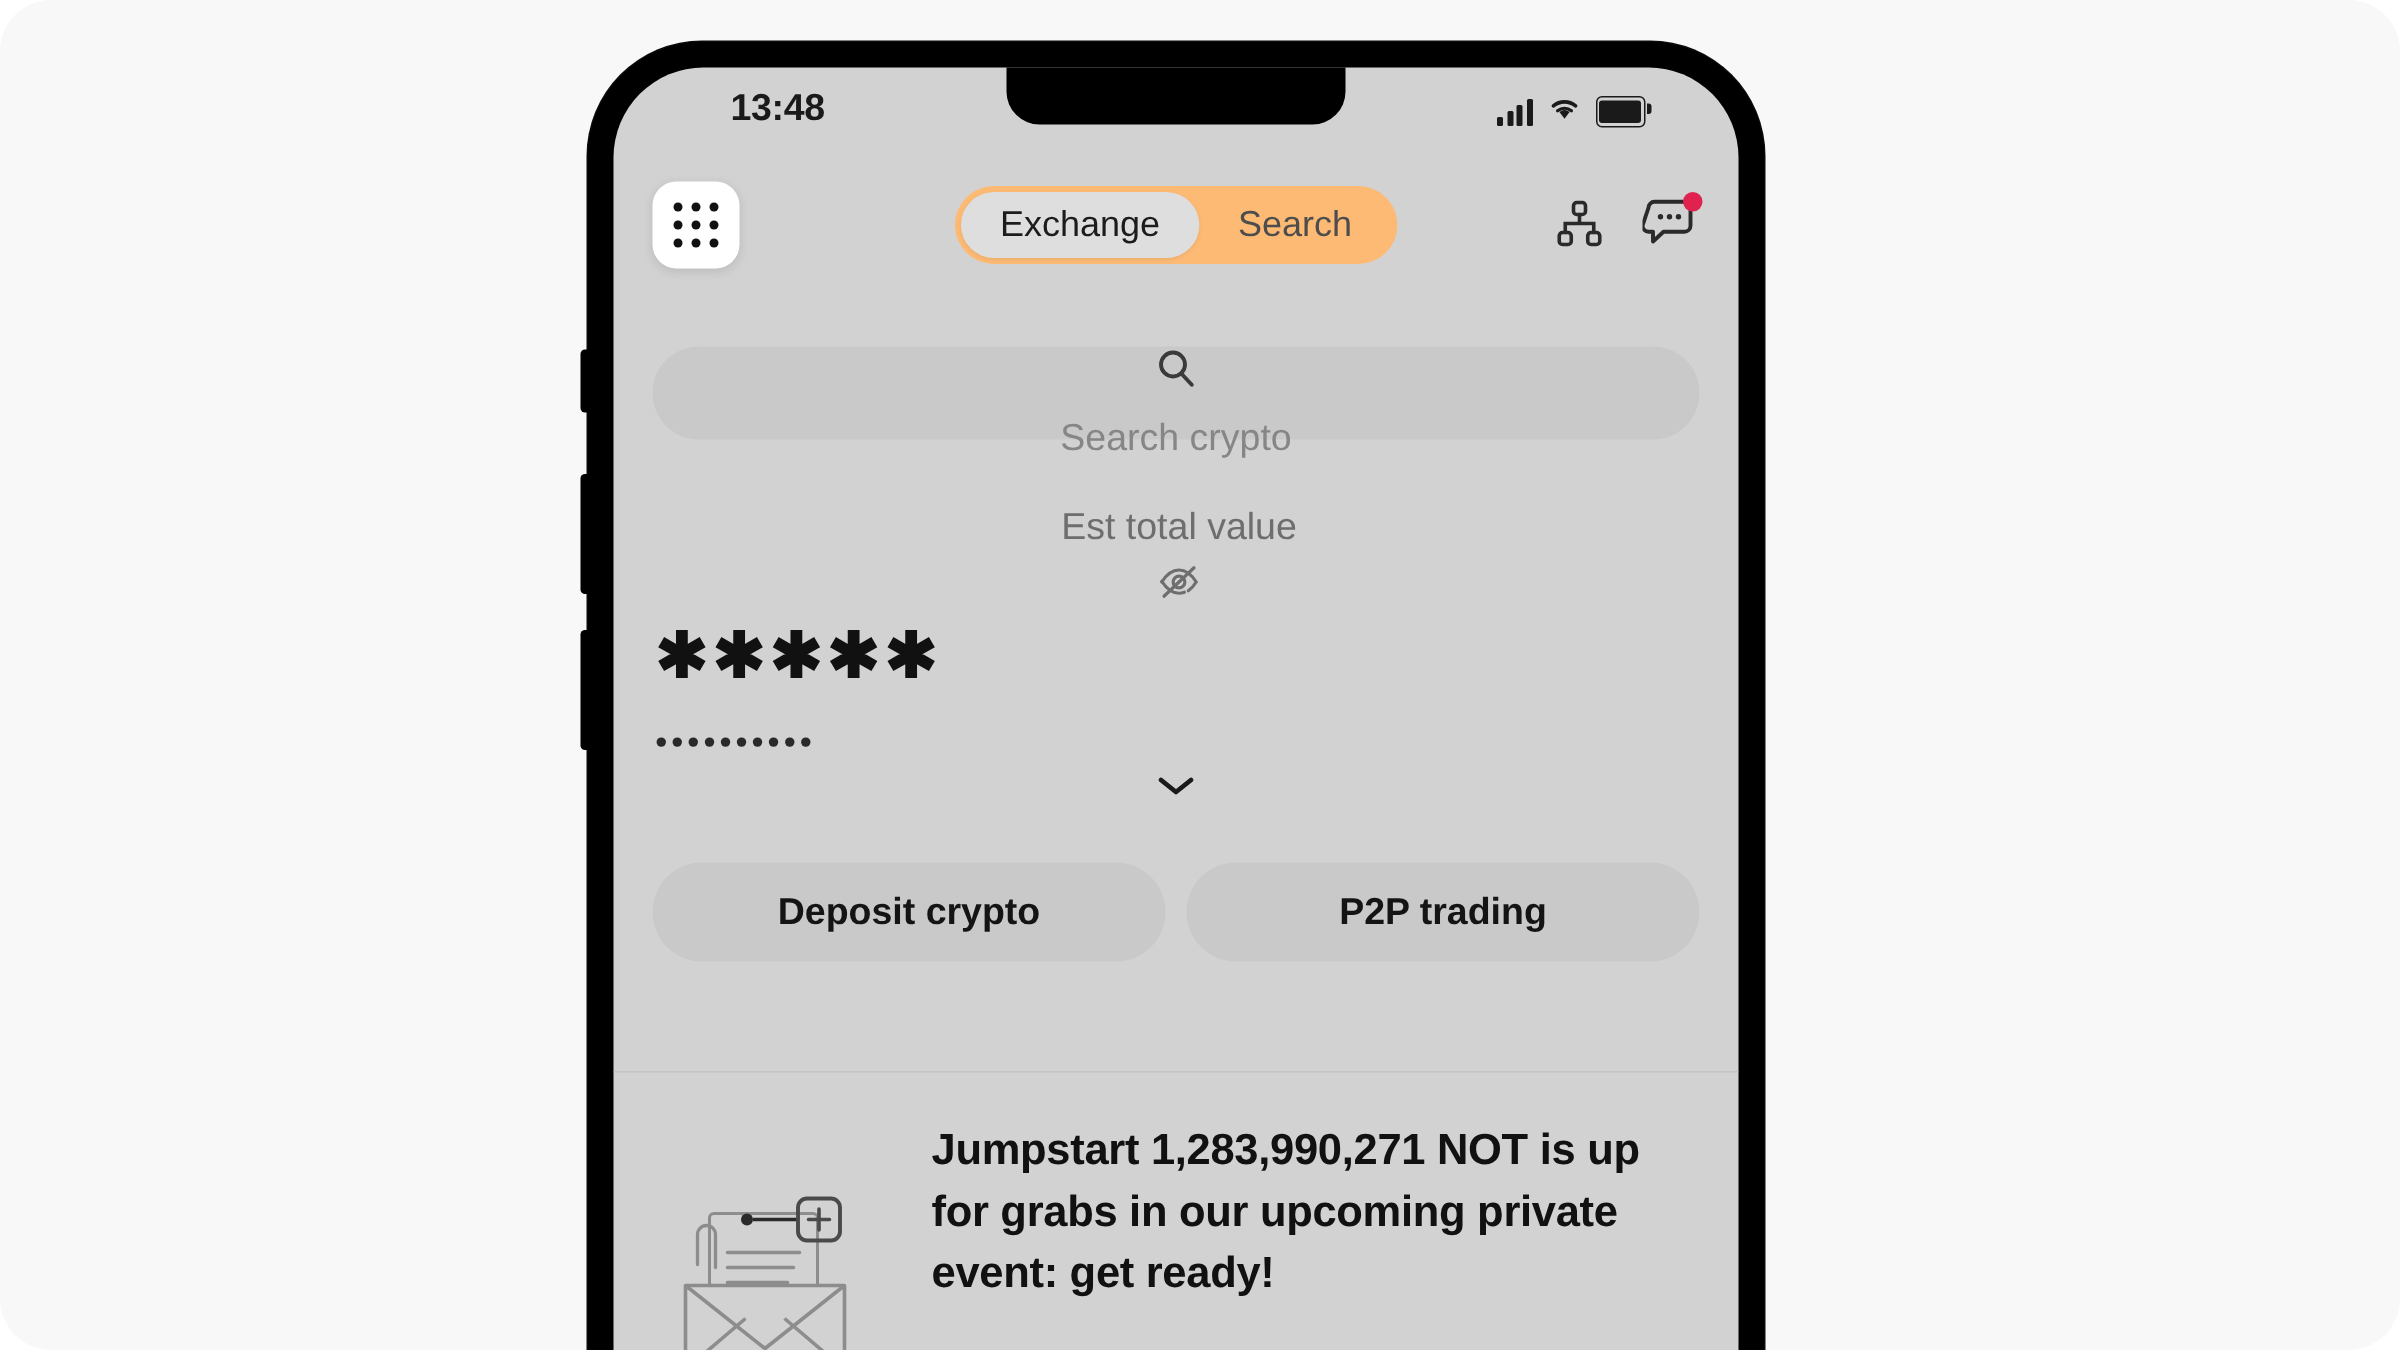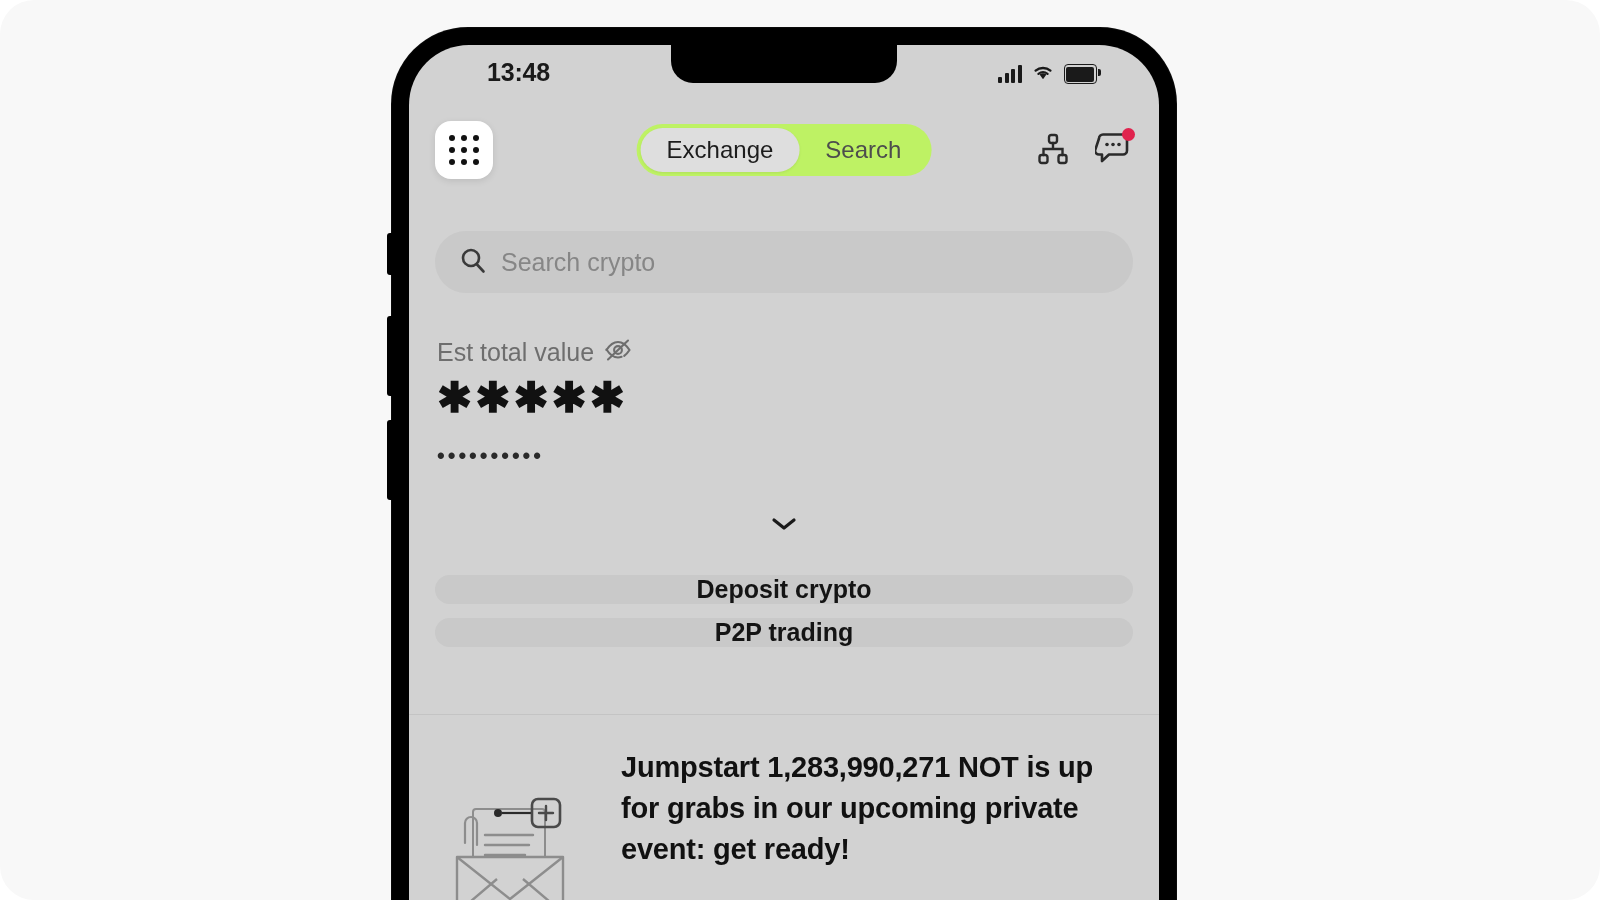--- a/index.html
+++ b/index.html
@@ -169,21 +169,21 @@
     background: #111111;
   }
 
   #tab-switcher {
     position: absolute;
     left: 50%;
     transform: translateX(-50%);
     top: 3px;
     display: flex;
     align-items: center;
-    background: #bef264;
+    background: #fdba74;
     border-radius: 26px;
     padding: 4px;
     height: 52px;
     box-sizing: border-box;
   }
   .tab {
     height: 44px;
     padding: 0 26px;
     display: flex;
     align-items: center;
@@ -232,37 +232,39 @@
     top: 186px;
     width: 698px;
     height: 62px;
     background: #c9c9c9;
     border-radius: 31px;
     display: flex;
     align-items: center;
     padding: 0 24px;
     box-sizing: border-box;
     gap: 14px;
+    flex-direction: column;
   }
   #search-placeholder {
     font-size: 25px;
     color: #868686;
   }
 
   
   #balance-section {
     position: absolute;
     left: 28px;
     top: 292px;
     width: 698px;
   }
   #balance-label-row {
     display: flex;
     align-items: center;
     gap: 9px;
+    flex-direction: column;
   }
   #balance-label {
     font-size: 25px;
     color: #6e6e6e;
   }
   #balance-stars {
     margin-top: 10px;
     font-size: 42px;
     font-weight: bold;
     color: #111111;
@@ -291,21 +293,20 @@
   }
 
   
   #action-row {
     position: absolute;
     left: 26px;
     top: 530px;
     width: 698px;
     display: flex;
     gap: 14px;
-    flex-direction: column;
   }
   .action-btn {
     flex: 1;
     height: 66px;
     background: #c9c9c9;
     border-radius: 33px;
     display: flex;
     align-items: center;
     justify-content: center;
     font-size: 25px;

